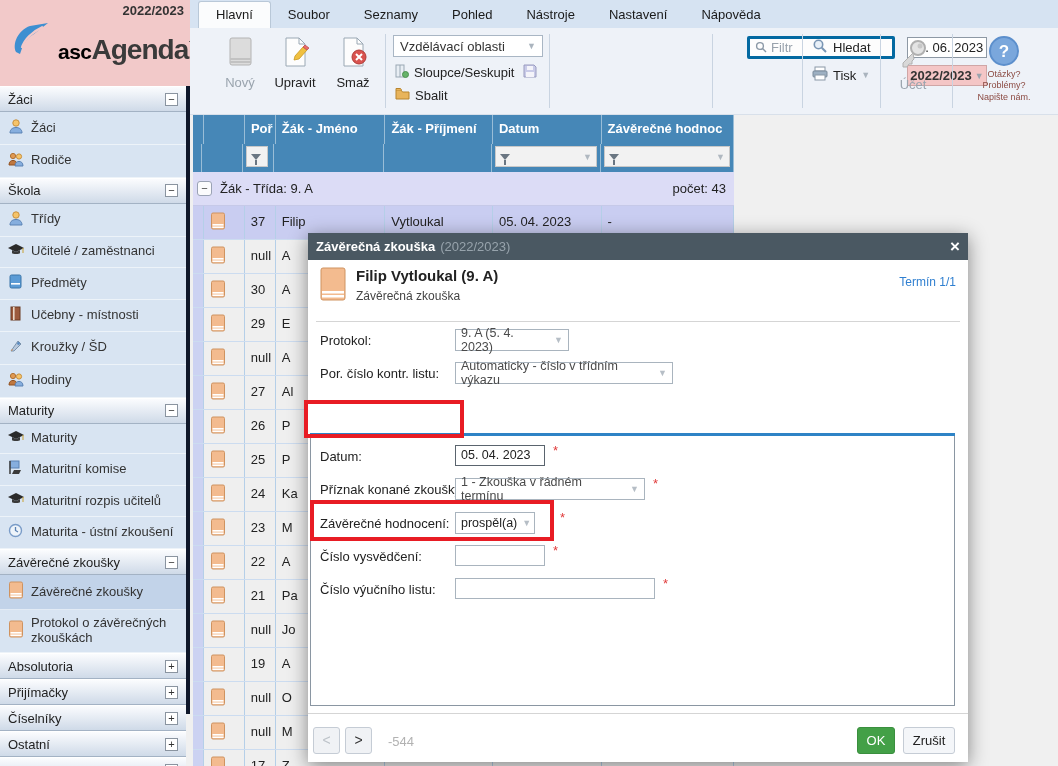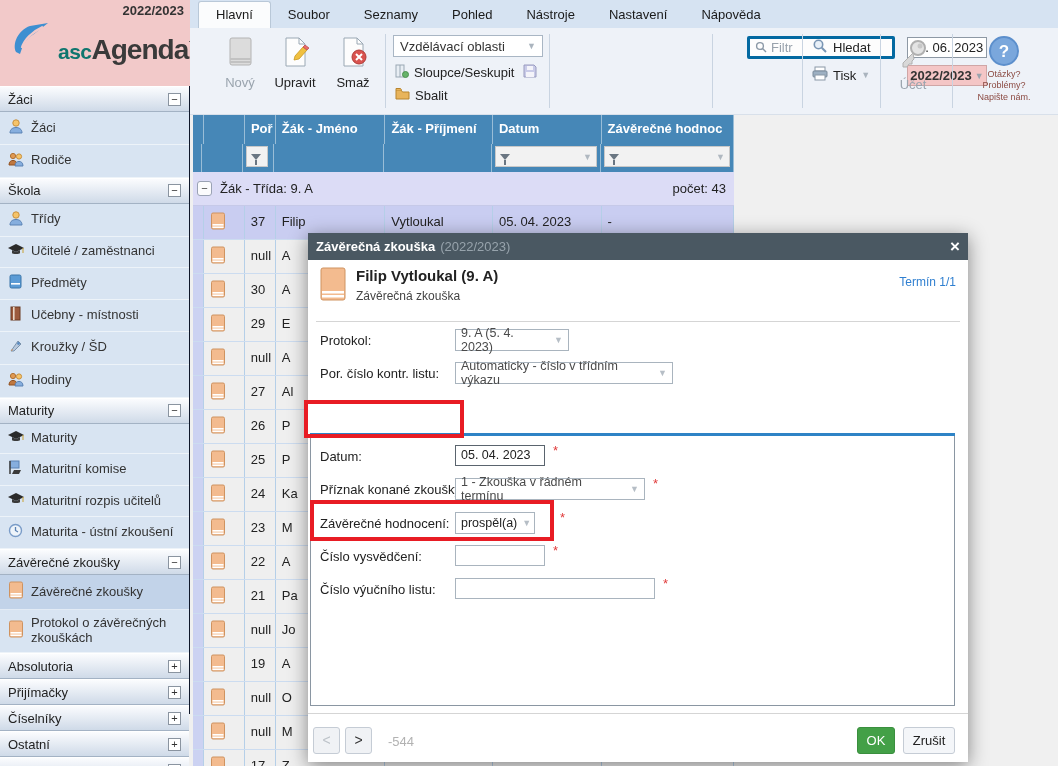--- a/index.html
+++ b/index.html
@@ -4,21 +4,21 @@
 <style>
   * { margin:0; padding:0; box-sizing:border-box; }
   html,body { width:1058px; height:766px; overflow:hidden;
     font-family:"Liberation Sans", sans-serif; background:#f0f0f0; }
   .abs { position:absolute; }
 
   
   #logo-panel { left:0; top:0; width:190px; height:86px; background:#f2c9c9; }
   #year-badge { position:absolute; top:3px; right:6px; font-size:13px; font-weight:bold; color:#333; }
   #brand-row { position:absolute; left:10px; top:22px; display:flex; align-items:flex-end; }
-  #brand-asc { color:#0f766e; font-size:21px; font-weight:bold; letter-spacing:-0.5px; }
+  #brand-asc { color:#000000; font-size:21px; font-weight:bold; letter-spacing:-0.5px; }
   #brand-agenda { color:#3a3a3a; font-size:28px; font-weight:bold; letter-spacing:-1px; line-height:1; }
   #brand-tm { color:#3a3a3a; font-size:10px; font-weight:bold; vertical-align:top; position:relative; top:-14px; }
 
   
   #menubar { left:190px; top:0; width:868px; height:28px; background:#d6e3f2; display:flex; align-items:flex-end; padding-left:8px; }
   .menu-tab { font-size:13px; color:#1a1a1a; padding:5px 17px 6px 17px; cursor:default; }
   .menu-tab.active { background:#fbfcfd; border:1px solid #b9c8d8; border-bottom:none; border-radius:3px 3px 0 0; }
 
   
   #toolbar { left:190px; top:28px; width:868px; height:87px; background:#eef2f8; border-bottom:1px solid #d8e0ea; }
@@ -36,21 +36,21 @@
   #date-box { position:absolute; left:717px; top:9px; width:80px; height:21px; background:#fff;
      border:1px solid #8d98a4; font-size:13px; color:#222; text-align:center; line-height:19px; }
   #year-box { position:absolute; left:717px; top:37px; width:80px; height:21px; background:#f4c6c6;
      border:1px solid #cfa6a6; font-size:13px; font-weight:bold; color:#333; display:flex; align-items:center; justify-content:center; gap:3px; }
   #year-box .arr { color:#b08; color:#9aa4ae; font-size:9px; }
   #help-circle { width:30px; height:30px; border-radius:50%; background:#7aa7dc; border:2px solid #5c8fcc;
      color:#fff; font-size:17px; font-weight:bold; text-align:center; line-height:27px; margin:0 auto; }
   #help-lines { font-size:9px; color:#8b4a42; text-align:center; margin-top:3px; line-height:1.25; }
 
   
-  #sidebar { left:0; top:86px; width:190px; height:628px; background:#e4e8ef; border-right:1px solid #0f172a; }
+  #sidebar { left:0; top:86px; width:190px; height:628px; background:#e4e8ef; border-right:4px solid #0f172a; }
   .sb-section { height:26px; background:linear-gradient(#fbfcfe,#cfdae8); border-top:1px solid #fff;
      border-bottom:1px solid #a3b2c4; display:flex; align-items:center; padding:0 8px; }
   .sb-section .lbl { font-size:13px; color:#222; }
   .sb-section .box { margin-left:auto; width:13px; height:13px; background:#fff; border:1px solid #8a94a0;
      font-size:11px; line-height:11px; text-align:center; color:#333; }
   .sb-item { background:#d8e4f2; display:flex; align-items:center; gap:7px; padding:6px 4px 6px 8px;
      font-size:13px; color:#333; border-bottom:1px solid rgba(255,255,255,.55); line-height:1.15; }
   .sb-item.selected { background:#c2d3e9; }
   .sb-item .sicon { flex:0 0 16px; }
 

